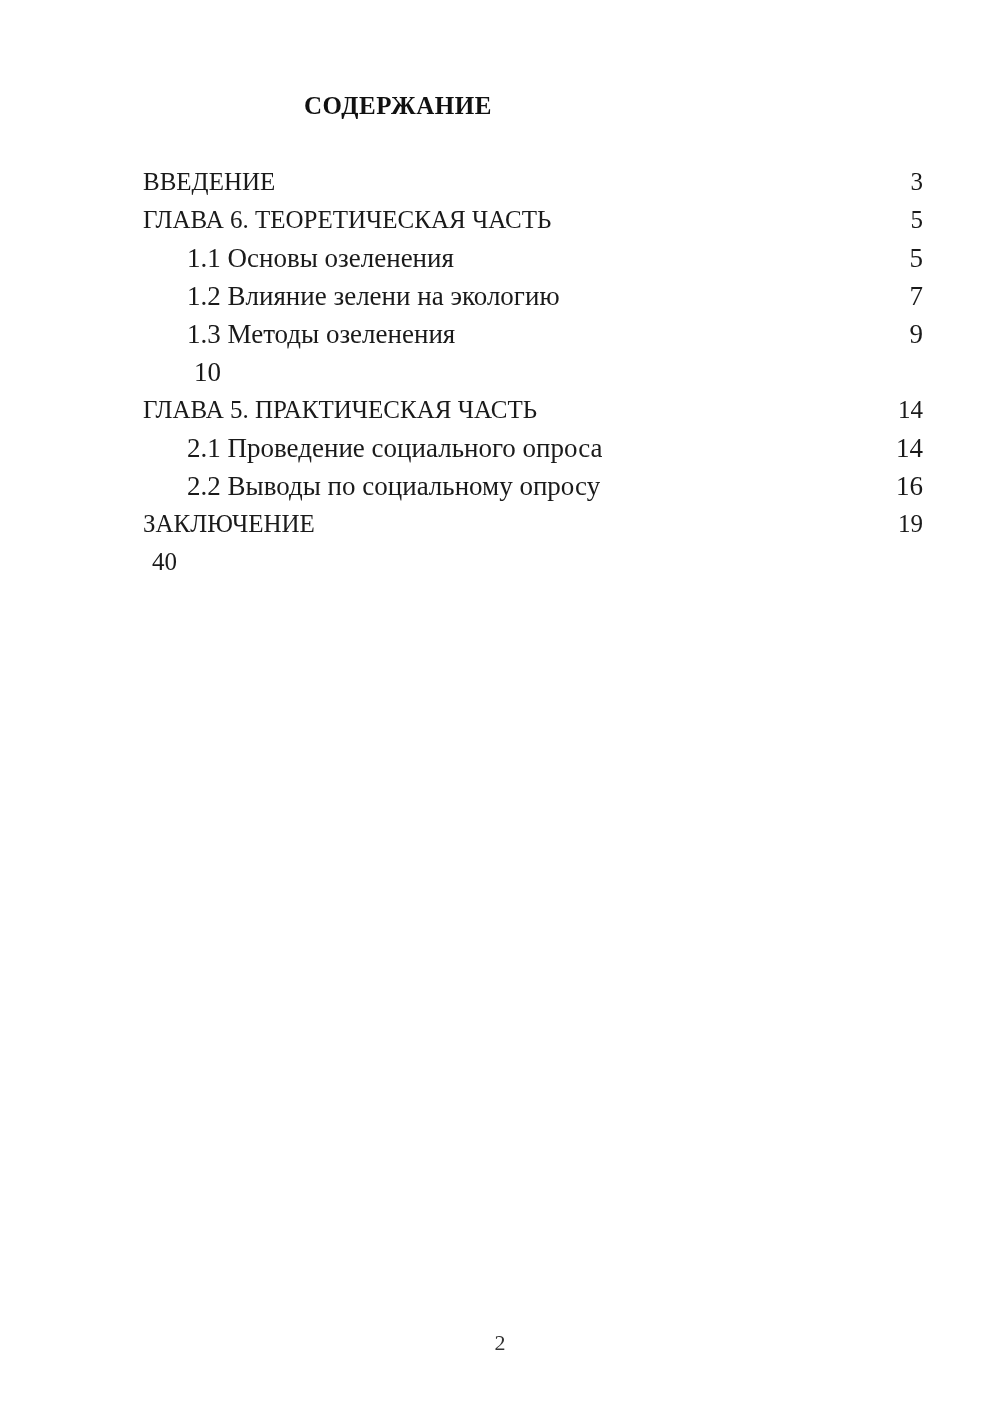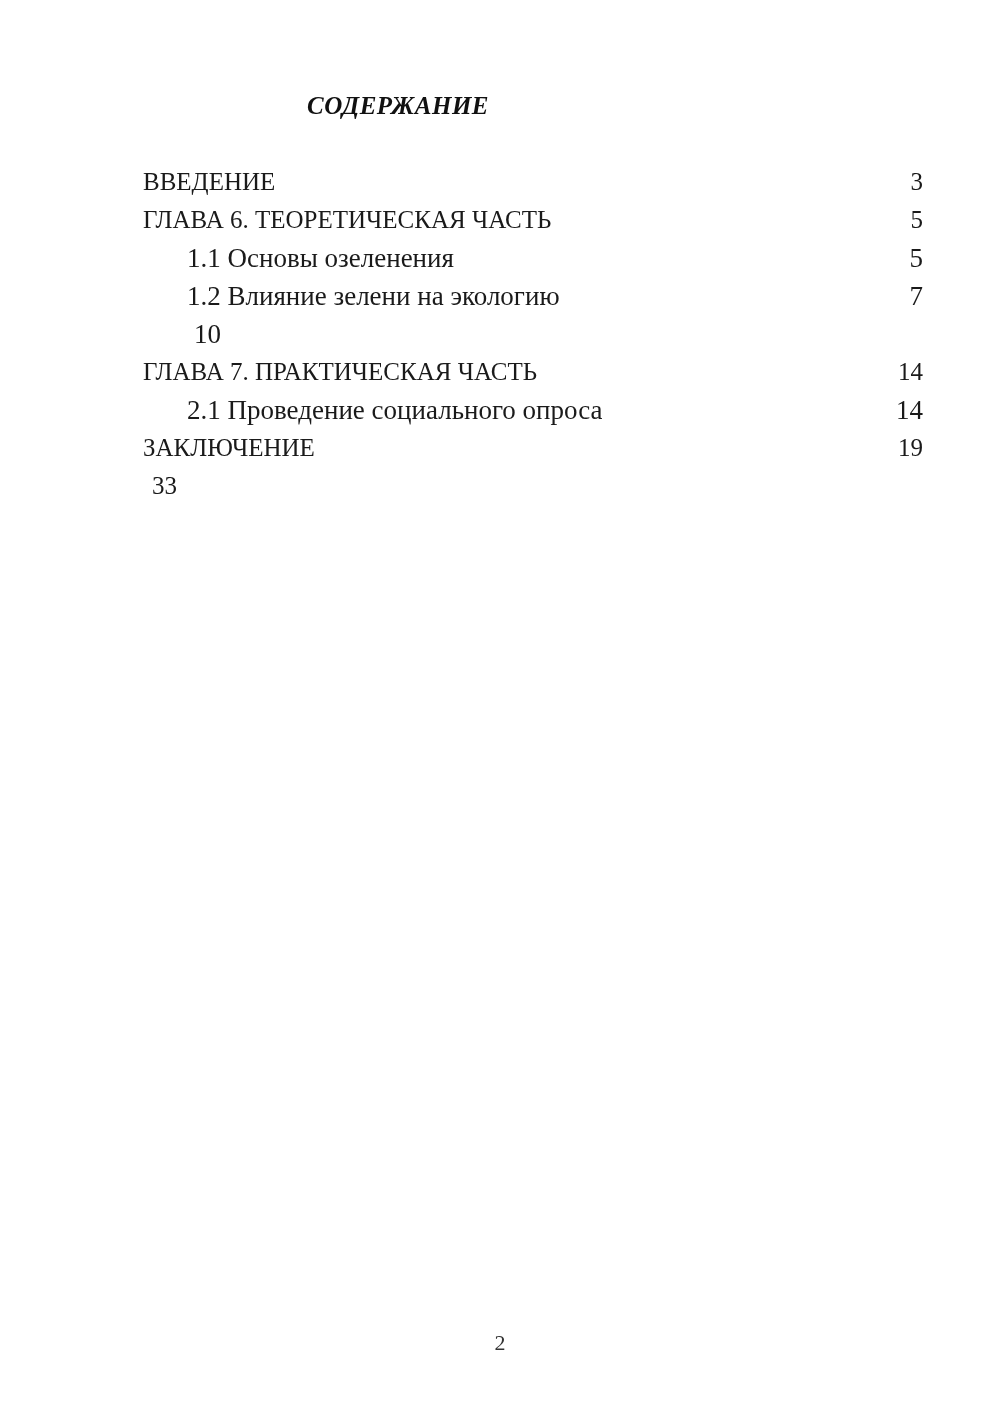--- a/index.html
+++ b/index.html
@@ -24,21 +24,20 @@
   .doc-title {
     position: absolute;
     top: 92px;
     left: 0;
     width: 796px;
     text-align: center;
     font-size: 25px;
     font-weight: bold;
     letter-spacing: 0.5px;
     color: #111111;
-    font-style: italic;
   }
   .toc {
     position: absolute;
     top: 163px;
     left: 143px;
     width: 782px;
   }
   .toc-row {
     display: flex;
     align-items: baseline;
@@ -96,42 +95,50 @@
     <div class="toc-row sub">
       <span class="toc-label">1.1 Основы озеленения</span>
       <span class="toc-page">5</span>
     </div>
 
     <div class="toc-row sub">
       <span class="toc-label">1.2 Влияние зелени на экологию</span>
       <span class="toc-page">7</span>
     </div>
 
+    <div class="toc-row sub">
+      <span class="toc-label">1.3 Методы озеленения</span>
+      <span class="toc-page">9</span>
+    </div>
 
     <div class="toc-row sub">
       <span class="toc-page">10</span>
     </div>
 
     <div class="toc-row">
-      <span class="toc-label">ГЛАВА 7. ПРАКТИЧЕСКАЯ ЧАСТЬ</span>
+      <span class="toc-label">ГЛАВА 5. ПРАКТИЧЕСКАЯ ЧАСТЬ</span>
       <span class="toc-page">14</span>
     </div>
 
     <div class="toc-row sub">
       <span class="toc-label">2.1 Проведение социального опроса</span>
       <span class="toc-page">14</span>
     </div>
 
+    <div class="toc-row sub">
+      <span class="toc-label">2.2 Выводы по социальному опросу</span>
+      <span class="toc-page">16</span>
+    </div>
 
     <div class="toc-row">
       <span class="toc-label">ЗАКЛЮЧЕНИЕ</span>
       <span class="toc-page">19</span>
     </div>
 
     <div class="toc-row">
-      <span class="toc-page">33</span>
+      <span class="toc-page">40</span>
     </div>
 
   </div>
 
   <div class="page-number">2</div>
 
 </div>
 
 </body></html>

